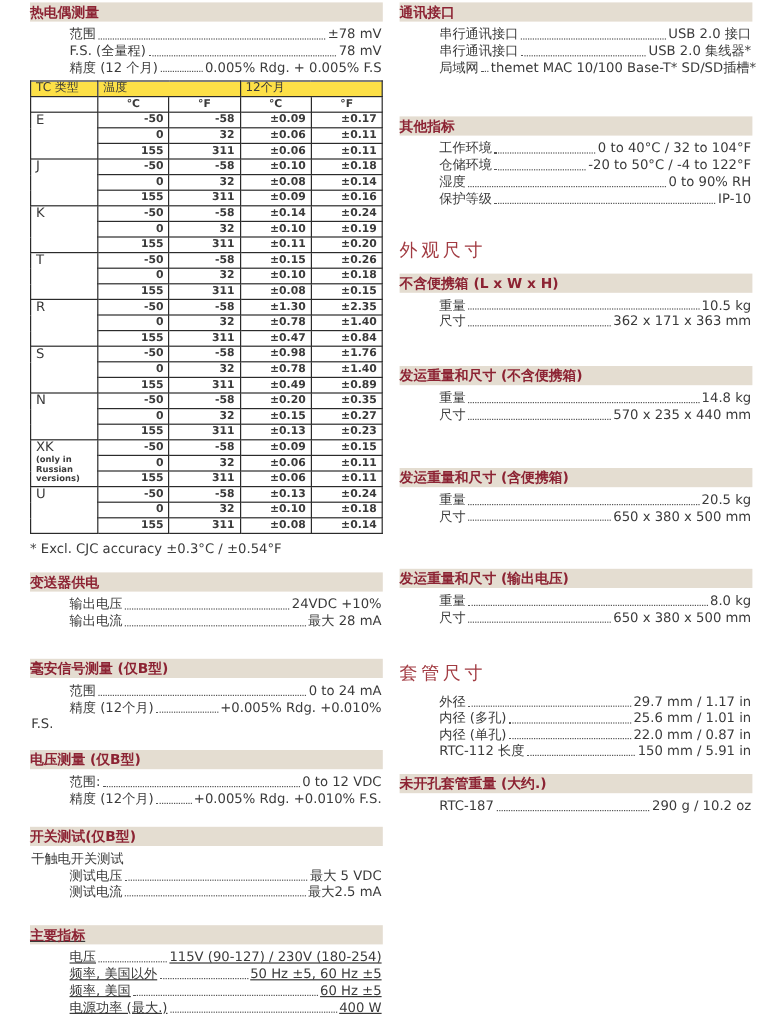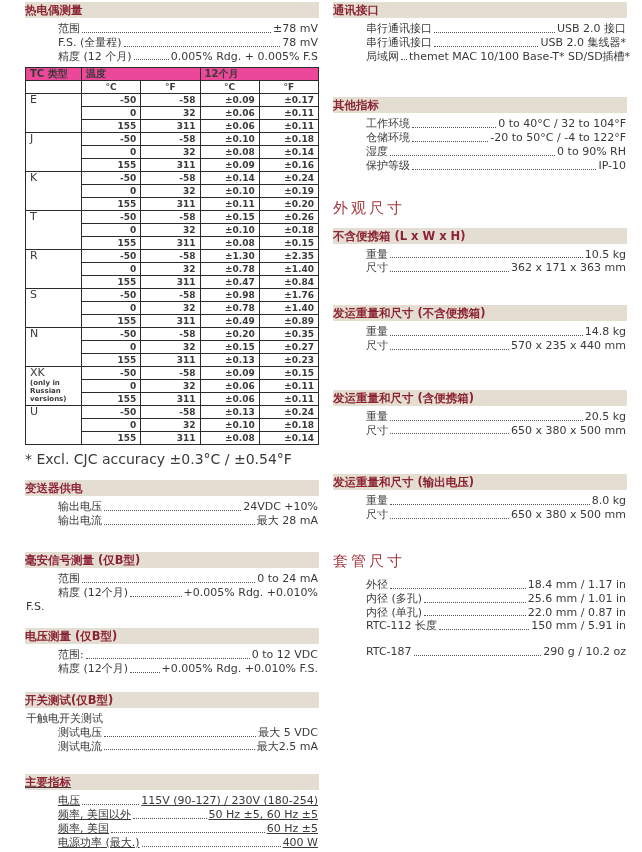--- a/index.html
+++ b/index.html
@@ -16,32 +16,32 @@
   }
   .bighead{
     color:#a23b42;font-size:15px;letter-spacing:3px;line-height:18px;
     font-weight:normal;margin:0;
   }
   .line{display:flex;align-items:flex-end;line-height:13.8px;padding:0 1px;}
   .lbl{white-space:nowrap;margin-left:32px;}
   .dots{flex:1;border-bottom:1px dotted #555;margin:0 2px 3px 2px;min-width:6px;}
   .val{white-space:nowrap;}
   .plain{line-height:13.8px;padding:0 1px;}
-  .foot{font-size:14px;margin-top:6px;color:#3a3a3a;}
+  .foot{font-size:11px;margin-top:6px;color:#3a3a3a;}
 
   table.tc{
     border-collapse:collapse;width:100%;margin-top:4px;table-layout:fixed;
   }
   table.tc th,table.tc td{
     border:1px solid #2b2b2b;padding:0 4px;line-height:12px;height:12px;
     font-size:9px;overflow:hidden;
   }
   table.tc col.c1{width:56px;}
   table.tc thead tr.top th{
-    background:#ec4899;text-align:left;font-size:10px;font-weight:bold;
+    background:#fde047;text-align:left;font-size:10px;font-weight:normal;
   }
   table.tc thead tr.sub th{text-align:center;font-weight:bold;}
   table.tc td.num{text-align:right;font-weight:bold;}
   table.tc td.type{
     font-size:11px;vertical-align:top;font-weight:normal;text-align:left;
   }
   table.tc td.type .note{display:block;font-size:7px;font-weight:bold;line-height:8px;}
   table.tc tbody{border-top:1.5px solid #2b2b2b;}
   table.tc{border:1.5px solid #2b2b2b;}
 </style>
@@ -480,40 +480,41 @@
         <span class="val">650 x 380 x 500 mm</span>
       </div>
     </div>
 
     <div class="bighead" style="margin-top:30px;">套管尺寸</div>
 
     <div style="margin-top:8px;">
       <div class="line">
         <span class="lbl">外径</span>
         <span class="dots"></span>
-        <span class="val">18.4 mm / 1.17 in</span>
+        <span class="val">29.7 mm / 1.17 in</span>
       </div>
       <div class="line">
         <span class="lbl">内径 (多孔)</span>
         <span class="dots"></span>
         <span class="val">25.6 mm / 1.01 in</span>
       </div>
       <div class="line">
         <span class="lbl">内径 (单孔)</span>
         <span class="dots"></span>
         <span class="val">22.0 mm / 0.87 in</span>
       </div>
       <div class="line">
         <span class="lbl">RTC-112 长度</span>
         <span class="dots"></span>
         <span class="val">150 mm / 5.91 in</span>
       </div>
     </div>
 
     <div style="margin-top:12px;">
+      <div class="banner">未开孔套管重量 (大约.)</div>
       <div class="line">
         <span class="lbl">RTC-187</span>
         <span class="dots"></span>
         <span class="val">290 g / 10.2 oz</span>
       </div>
     </div>
 
   </div>
 </div>
 

